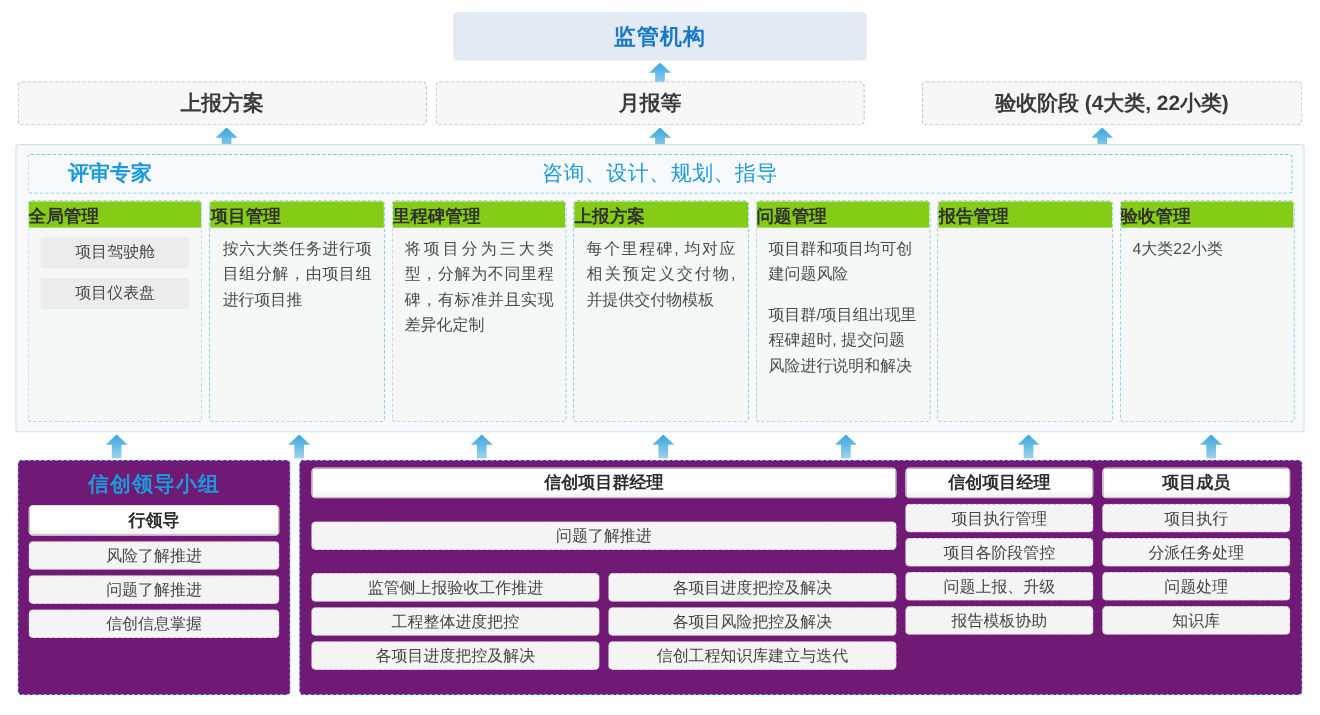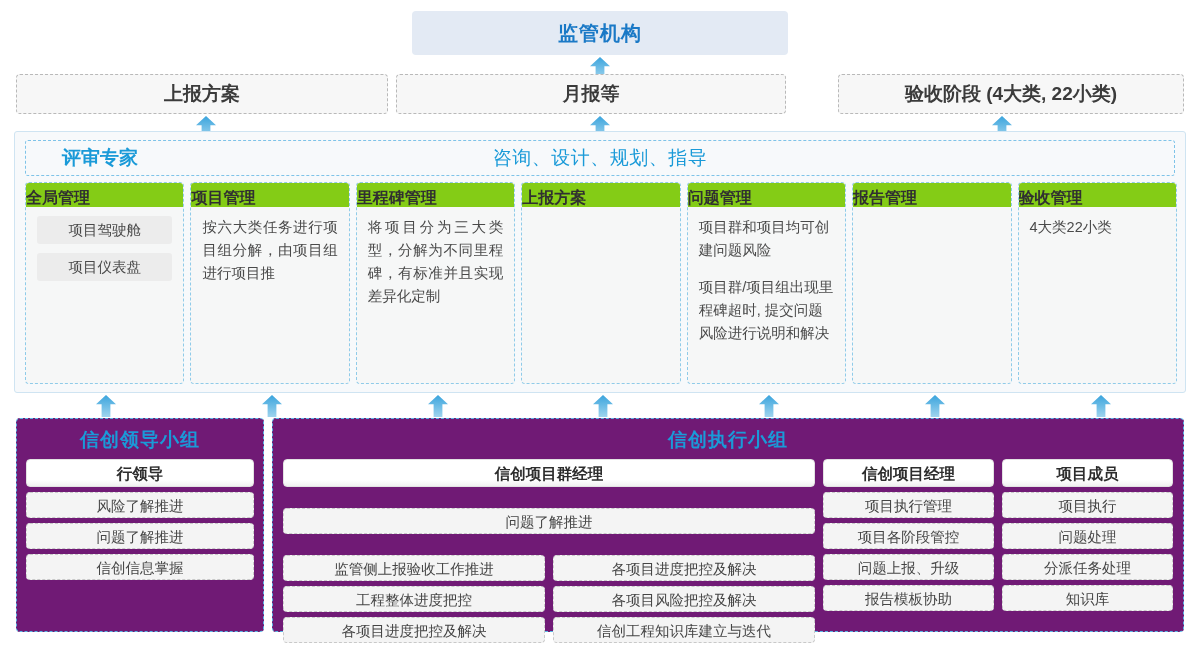--- a/index.html
+++ b/index.html
@@ -251,20 +251,23 @@
 
       <div class="col">
         <div class="col-head">里程碑管理</div>
         <div class="col-body">
           <p class="col-desc">将项目分为三大类型，分解为不同里程碑，有标准并且实现差异化定制</p>
         </div>
       </div>
 
       <div class="col">
         <div class="col-head">上报方案</div>
+        <div class="col-body">
+          <p class="col-desc">每个里程碑, 均对应相关预定义交付物, 并提供交付物模板</p>
+        </div>
       </div>
 
       <div class="col">
         <div class="col-head">问题管理</div>
         <div class="col-body">
           <p class="col-desc plain">项目群和项目均可创建问题风险</p>
           <p class="col-desc plain">项目群/项目组出现里程碑超时, 提交问题风险进行说明和解决</p>
         </div>
       </div>
 
@@ -298,21 +301,20 @@
       <div class="subgrp" style="flex:1 1 0;">
         <div class="sub-head">行领导</div>
         <div class="sub-item">风险了解推进</div>
         <div class="sub-item">问题了解推进</div>
         <div class="sub-item">信创信息掌握</div>
       </div>
     </div>
   </div>
 
   <div class="grp grp-right">
-    <div class="grp-title">信创执行小组</div>
     <div class="grp-inner">
 
       <div class="subgrp" style="flex:0 0 532px;gap:16px;">
         <div class="sub-head">信创项目群经理</div>
         <div class="sub-item">问题了解推进</div>
         <div class="pm-cols">
           <div>
             <div class="sub-item">监管侧上报验收工作推进</div>
             <div class="sub-item">工程整体进度把控</div>
             <div class="sub-item">各项目进度把控及解决</div>
@@ -329,21 +331,21 @@
         <div class="sub-head">信创项目经理</div>
         <div class="sub-item">项目执行管理</div>
         <div class="sub-item">项目各阶段管控</div>
         <div class="sub-item">问题上报、升级</div>
         <div class="sub-item">报告模板协助</div>
       </div>
 
       <div class="subgrp" style="flex:1 1 0;">
         <div class="sub-head">项目成员</div>
         <div class="sub-item">项目执行</div>
+        <div class="sub-item">分派任务处理</div>
         <div class="sub-item">问题处理</div>
-        <div class="sub-item">分派任务处理</div>
         <div class="sub-item">知识库</div>
       </div>
 
     </div>
   </div>
 
 </div>
 
 </body></html>

